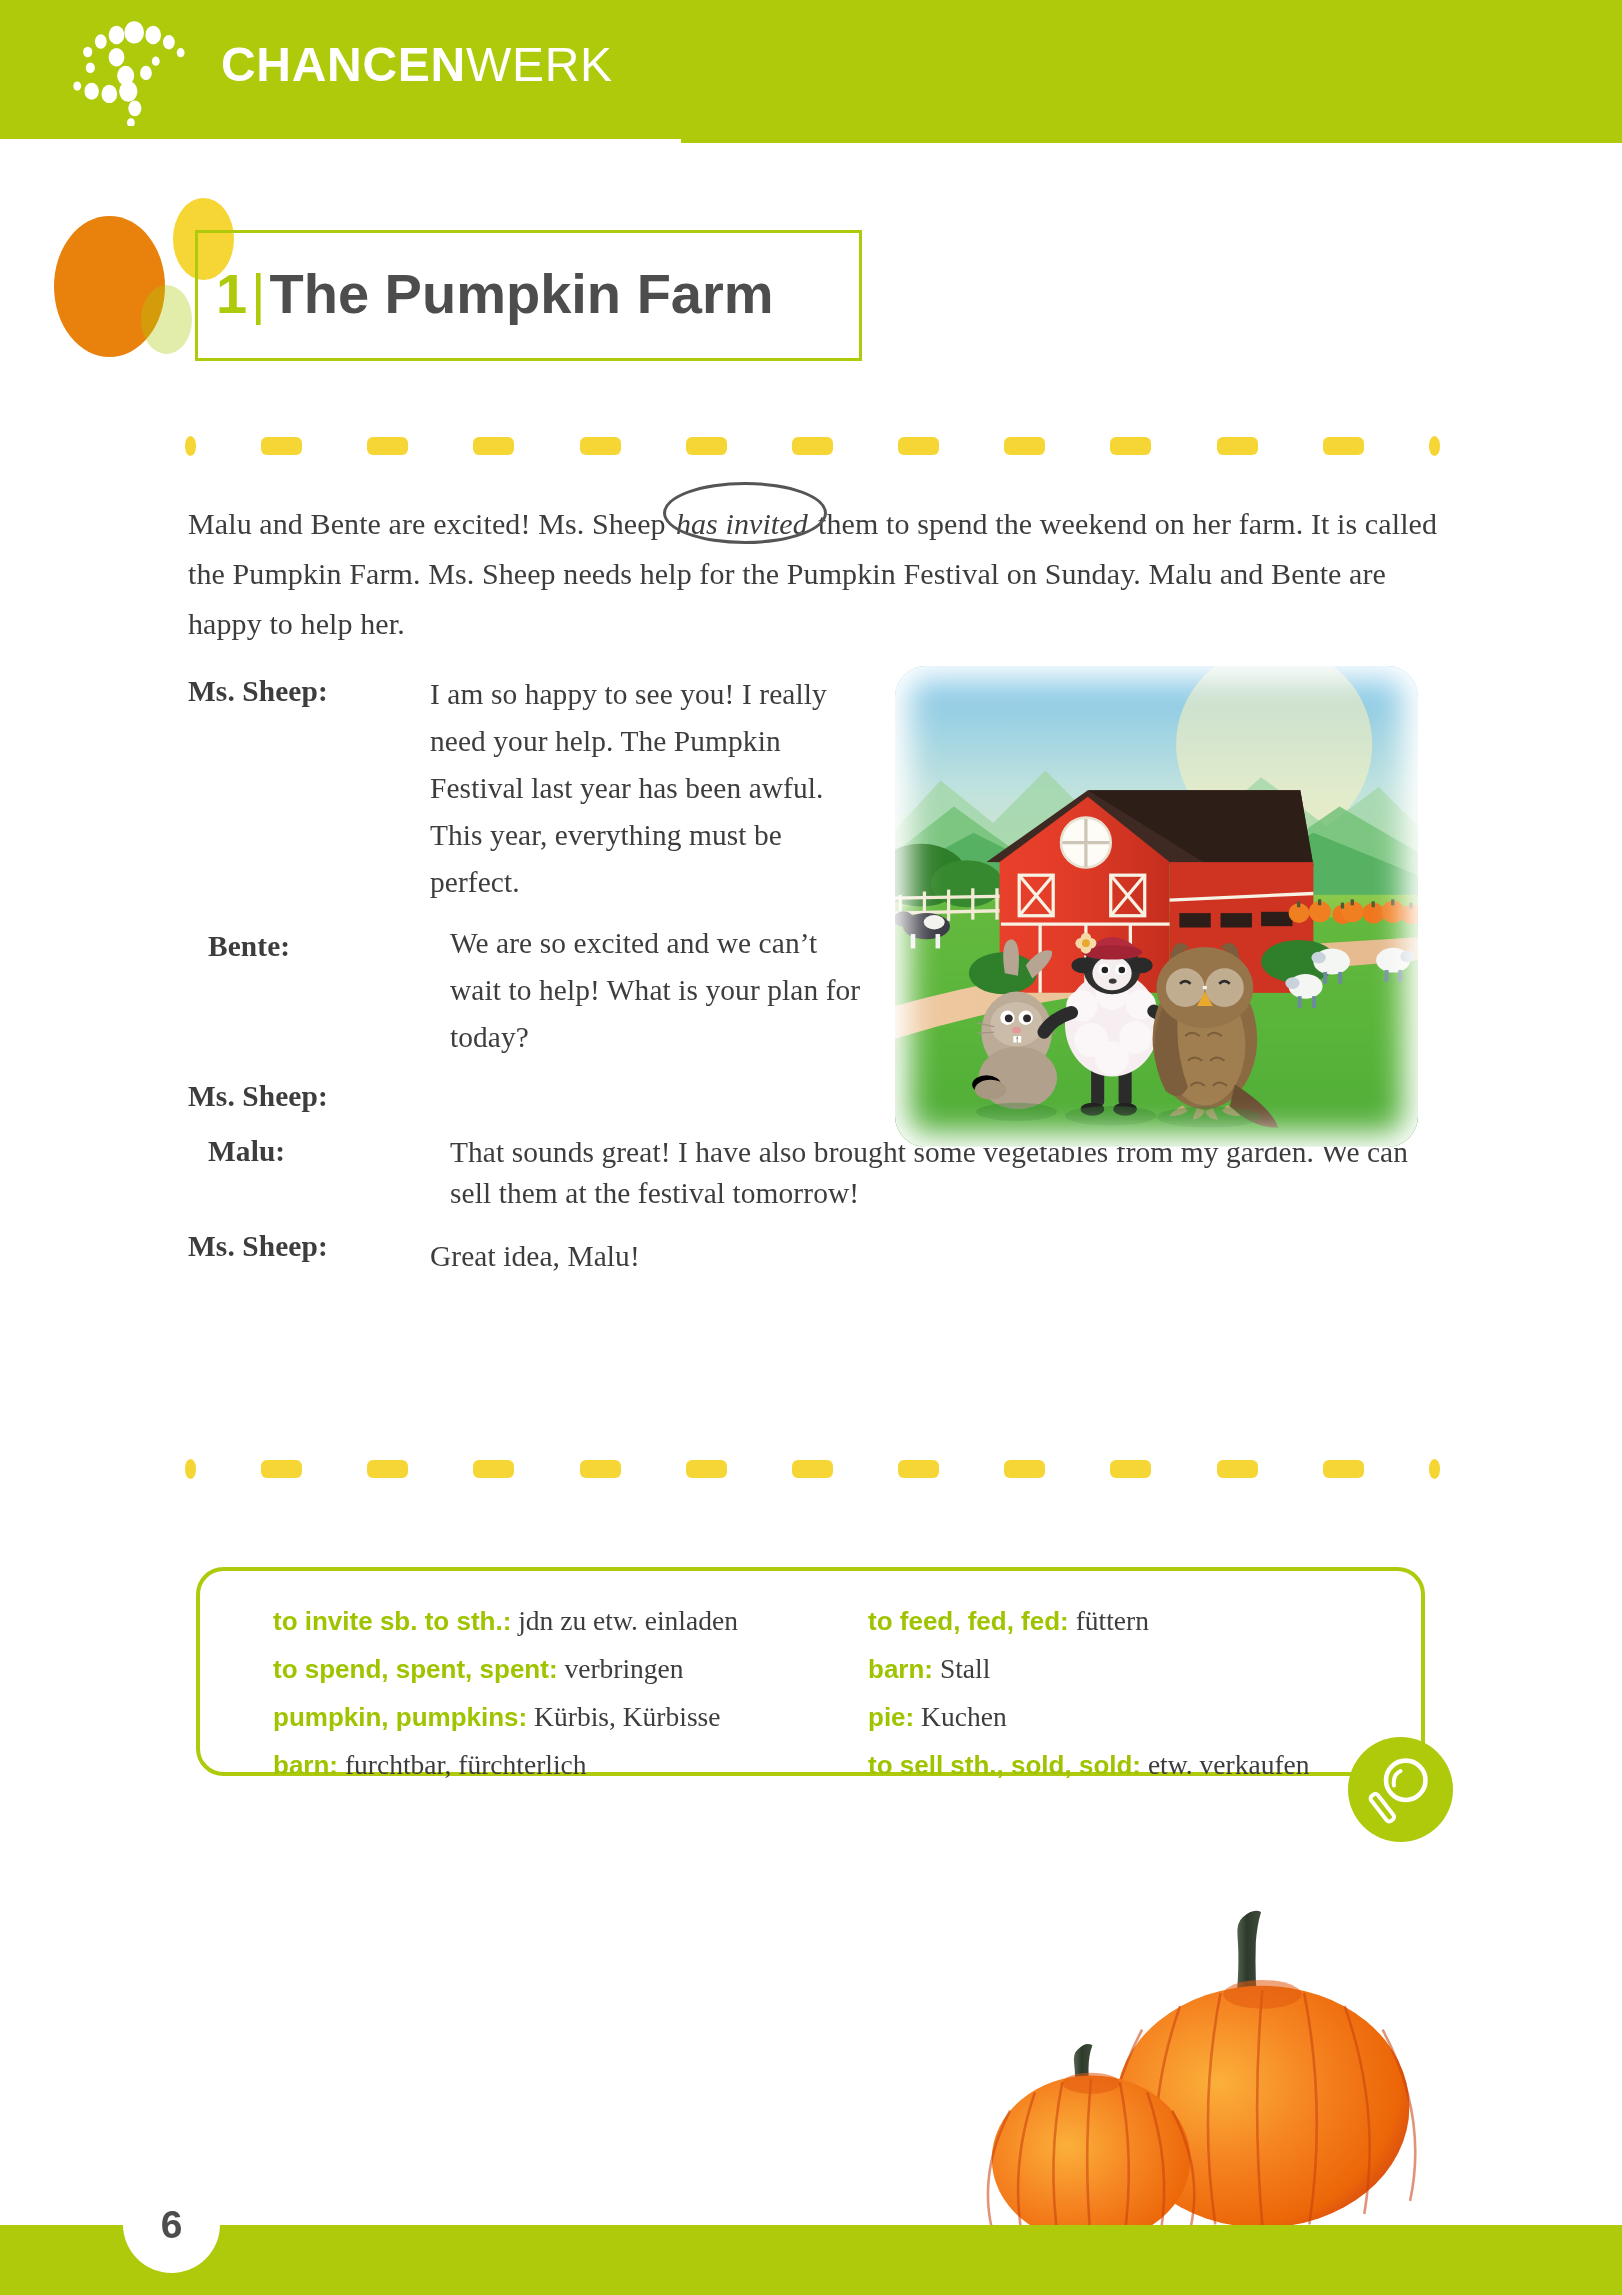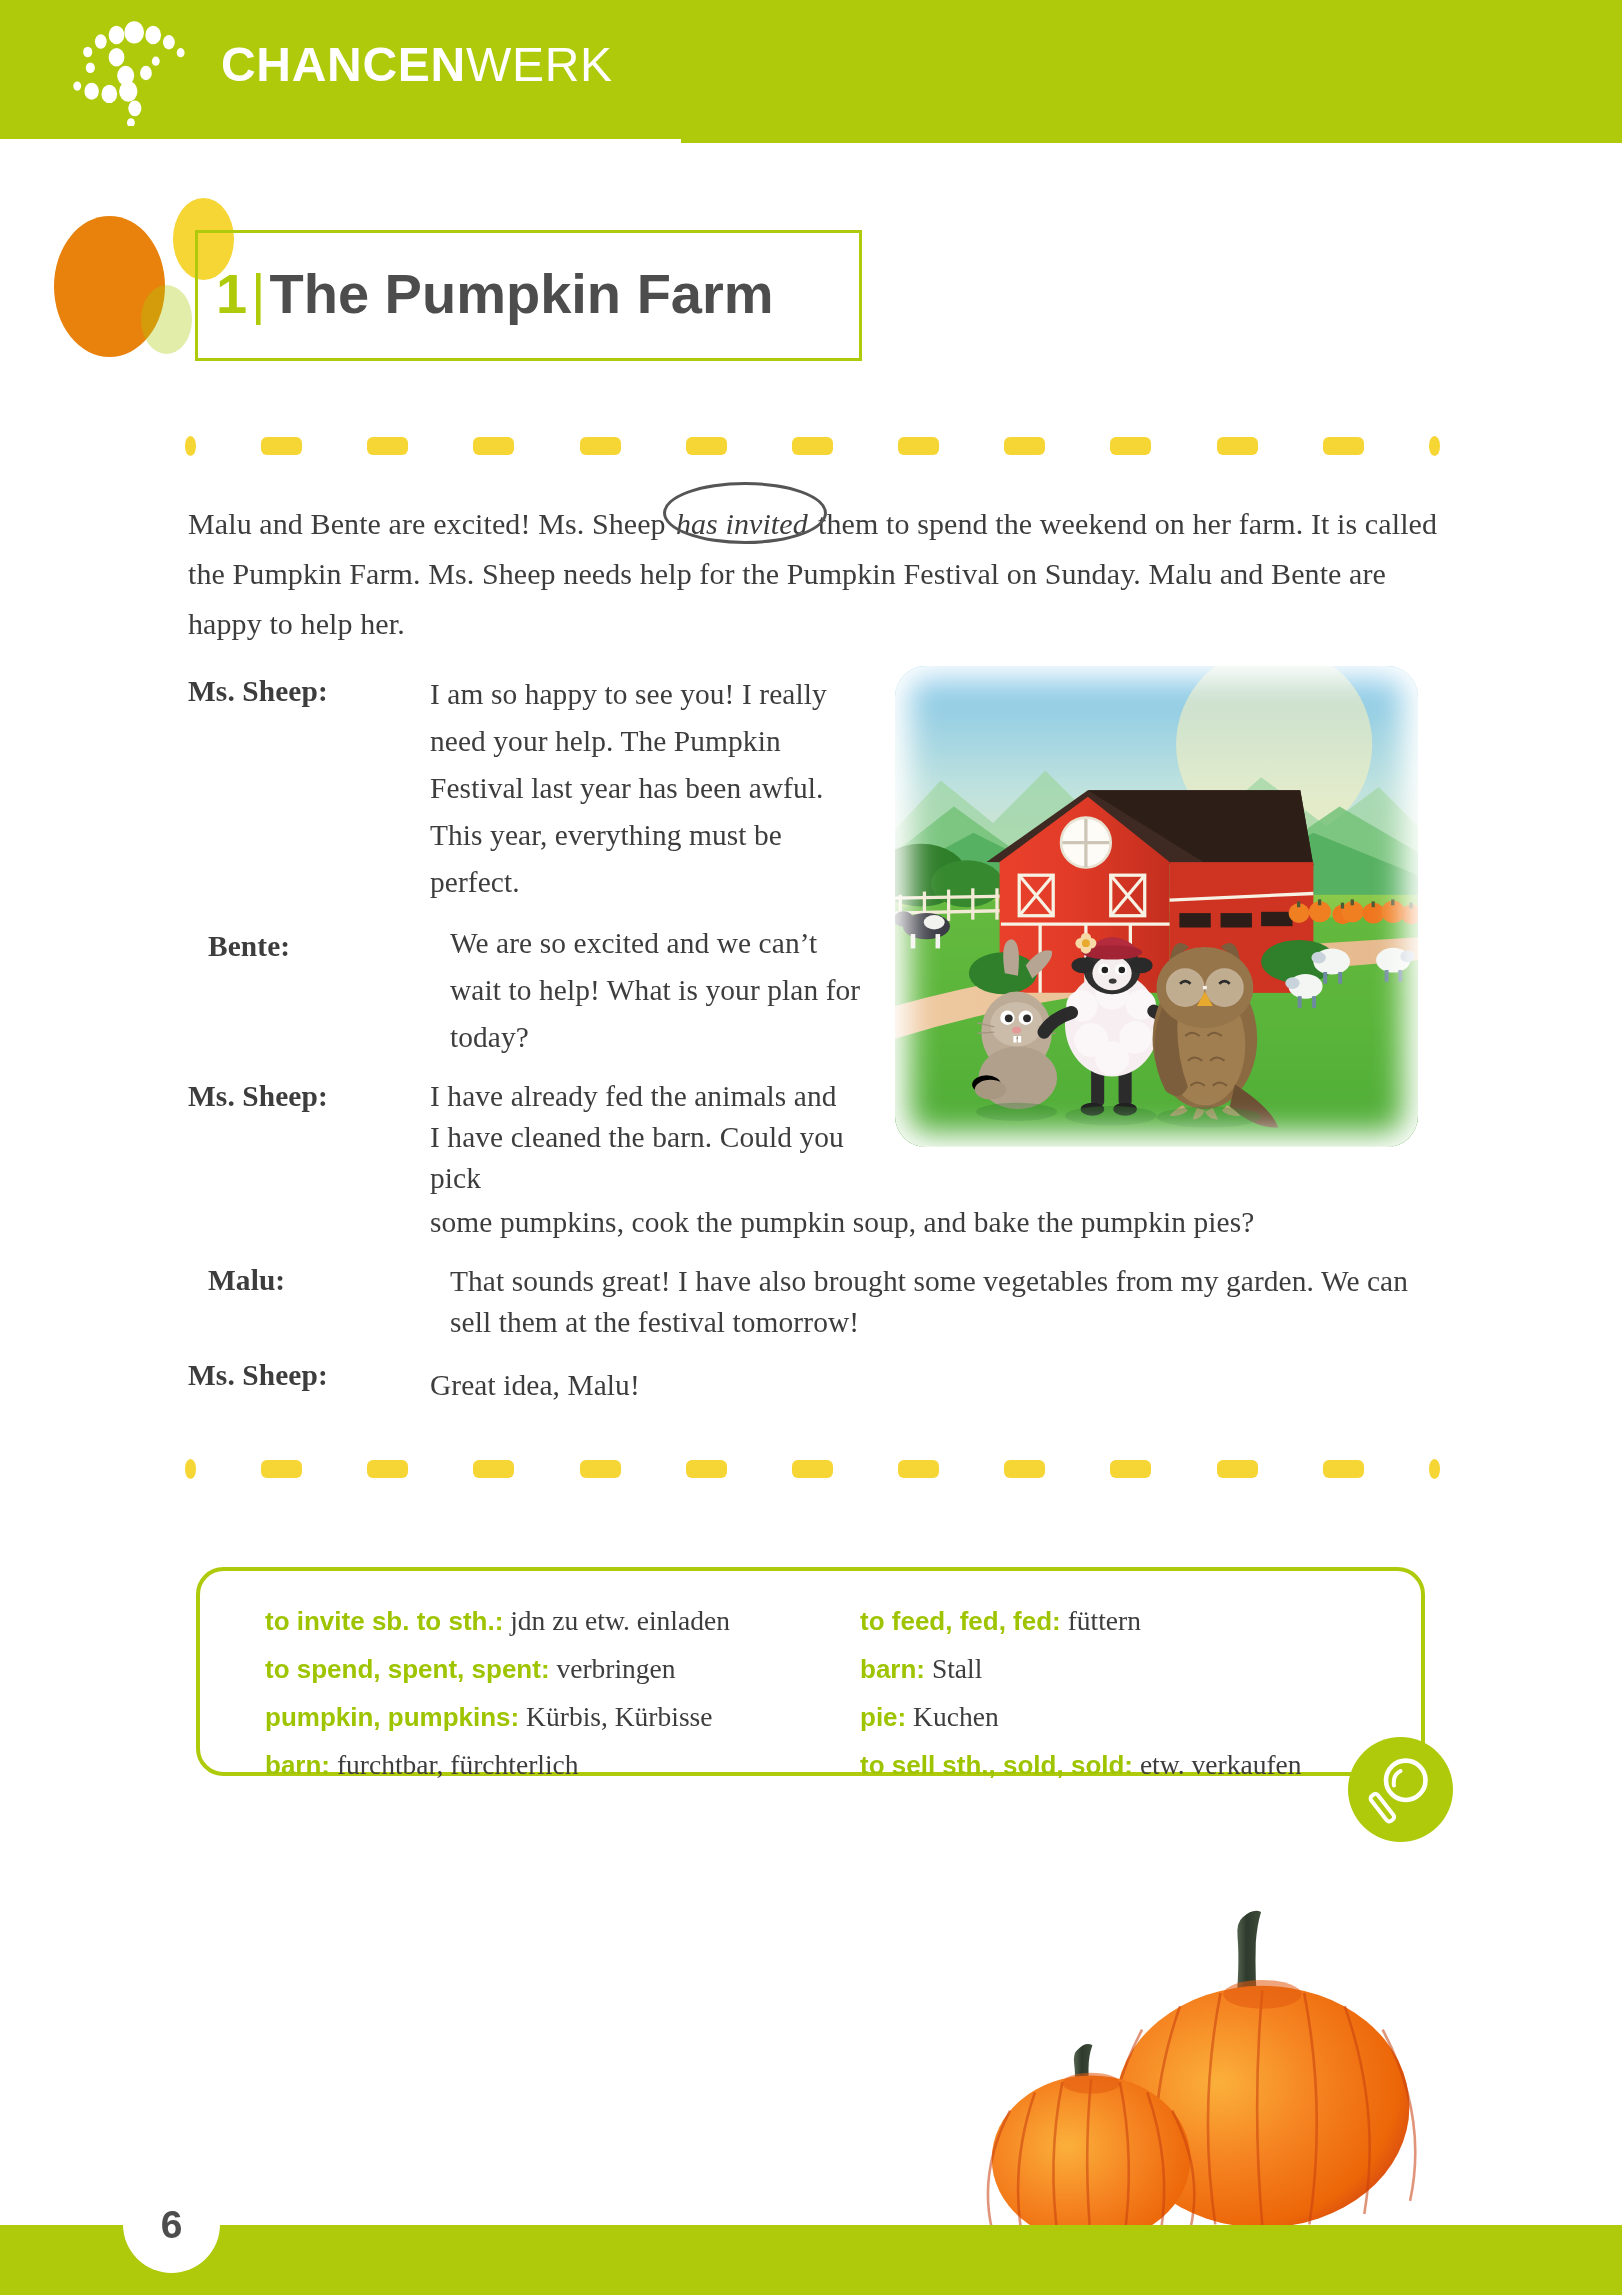--- a/index.html
+++ b/index.html
@@ -192,21 +192,21 @@
   .vocab-box {
     position: absolute;
     left: 196px; top: 1567px;
     width: 1229px; height: 209px;
     border: 4.6px solid #afca0b;
     border-radius: 27.5px;
     background: #ffffff;
   }
   .vocab-cols {
     position: absolute;
-    left: 265px; top: 1597px;
+    left: 273px; top: 1597px;
     width: 1152px;
     display: flex;
     gap: 39px;
   }
   .vocab-col { width: 556px; }
   .vocab-item {
     font-size: 27.5px;
     line-height: 48px;
     color: #3d3d3d;
     white-space: nowrap;
@@ -330,24 +330,20 @@
       <div class="d-line narrow">I am so happy to see you! I really need your help. The Pumpkin Festival last year has been awful. This year, everything must be perfect.</div>
     </div>
 
     <div class="d-row" id="row-2">
       <div class="d-speaker">Bente:</div>
       <div class="d-line narrow">We are so excited and we can’t wait to help! What is your plan for today?</div>
     </div>
 
     <div class="d-row" id="row-3">
       <div class="d-speaker">Ms. Sheep:</div>
-      <div>
-        <div class="d-line narrow lh-tight">I have already fed the animals and I have cleaned the barn. Could you pick</div>
-        <div class="d-line wide">some pumpkins, cook the pumpkin soup, and bake the pumpkin pies?</div>
-      </div>
     </div>
 
     <div class="d-row" id="row-4">
       <div class="d-speaker">Malu:</div>
       <div class="d-line wide lh-tight">That sounds great! I have also brought some vegetables from my garden. We can sell them at the festival tomorrow!</div>
     </div>
 
     <div class="d-row" id="row-5">
       <div class="d-speaker">Ms. Sheep:</div>
       <div class="d-line wide">Great idea, Malu!</div>

